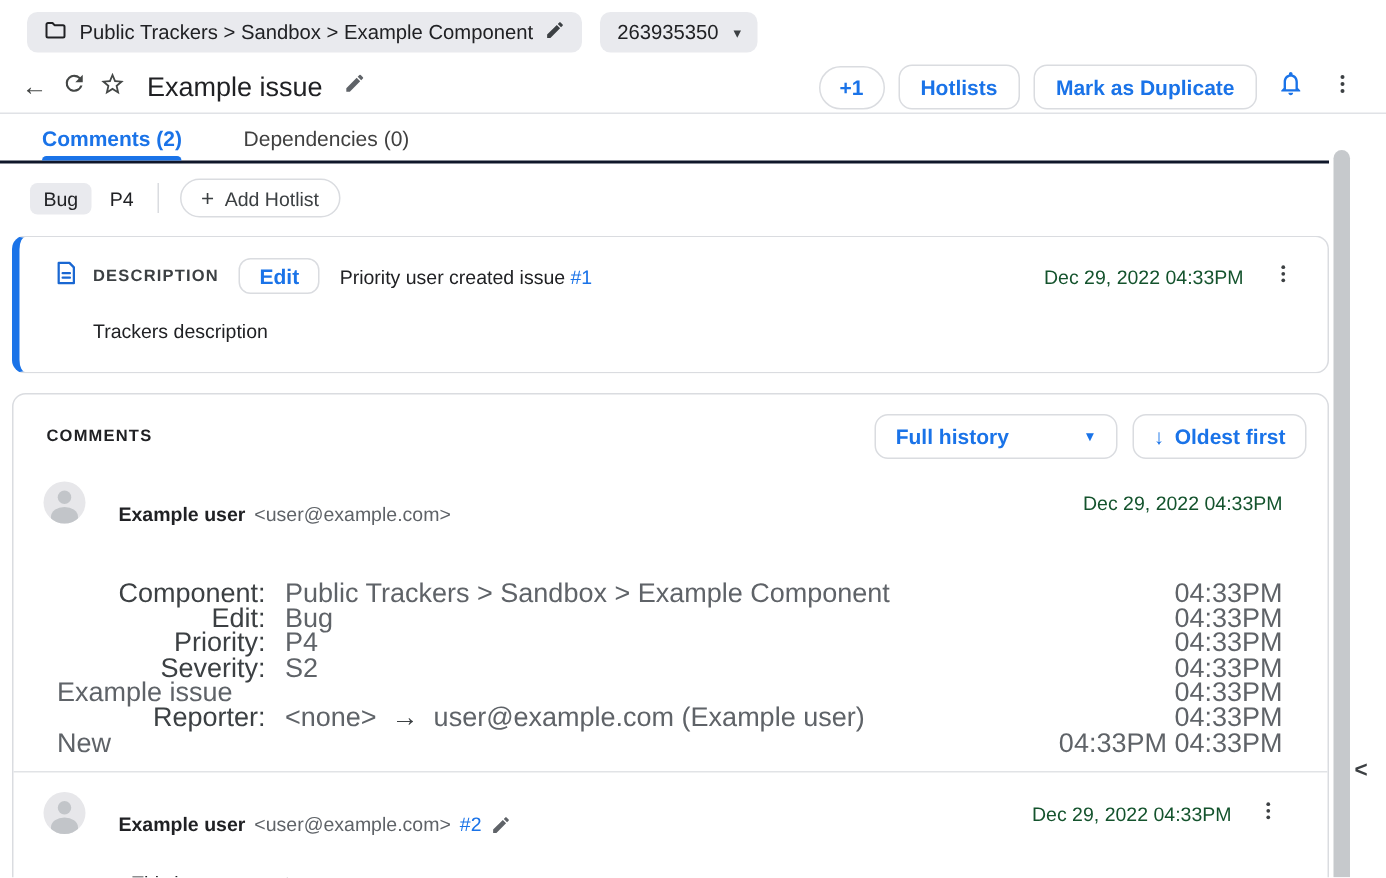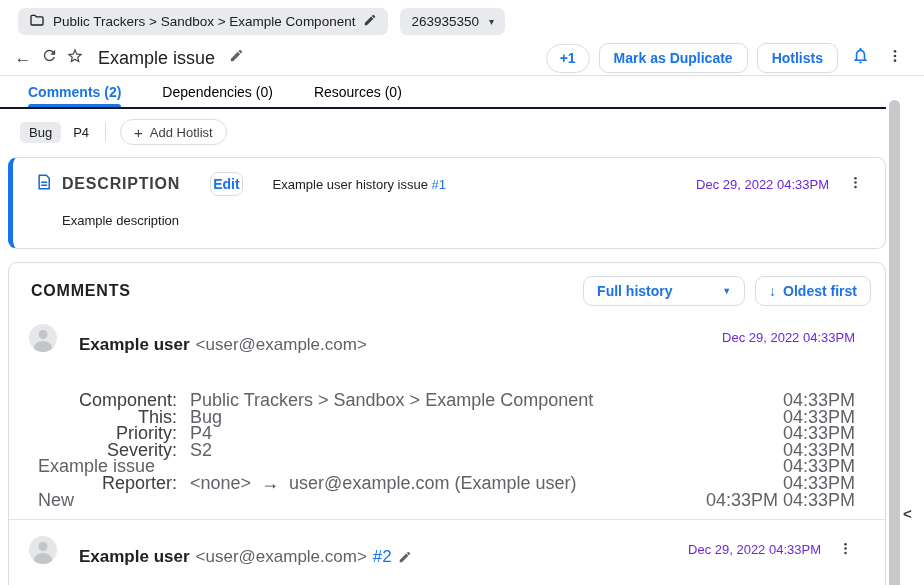--- a/index.html
+++ b/index.html
@@ -23,48 +23,48 @@
   .page-title { font-size:18px; color:#202124; margin:0 8px 0 10px; font-weight:400; }
   .toolbar-right { margin-left:auto; display:flex; align-items:center; gap:9px; }
   .btn { border:1px solid #dadce0; background:#fff; color:#1a73e8; font-family:inherit;
          font-size:14px; font-weight:700; cursor:pointer; }
   .btn-pill { border-radius:15px; height:29px; padding:0 13px; }
   .btn-rect { border-radius:9px; height:30px; padding:0 14px; }
 
   
   .tabs { display:flex; align-items:stretch; height:33px; padding-left:28px; gap:41px;
           border-bottom:2px solid #0f172a; width:886px; }
-  .tab { display:flex; align-items:center; font-size:14px; color:#000000; cursor:pointer;
+  .tab { display:flex; align-items:center; font-size:14px; color:#404040; cursor:pointer;
          position:relative; }
   .tab.active { color:#1a73e8; font-weight:700; }
   .tab.active::after { content:""; position:absolute; left:0; right:0; bottom:0; height:3px;
                        background:#1a73e8; border-radius:3px 3px 0 0; }
 
   
   .chips-row { display:flex; align-items:center; gap:10px; margin:10px 0 12px 20px; }
   .tag { background:#e9eaee; border-radius:5px; padding:3px 9px; font-size:13px; color:#202124; cursor:pointer; }
   .tag-plain { font-size:13px; color:#202124; padding:3px 2px; }
   .vdiv { width:1px; height:20px; background:#dadce0; margin:0 4px; }
   .add-hotlist { display:inline-flex; align-items:center; gap:7px; border:1px solid #dadce0;
                  background:#fff; border-radius:14px; height:26px; padding:0 13px;
                  font-size:13px; color:#3c4043; cursor:pointer; font-family:inherit; }
   .add-hotlist .plus { font-size:15px; color:#3c4043; }
 
   
   .card { width:878px; margin-left:8px; background:#fff; border:1px solid #dadce0;
           border-radius:9px; }
   .desc-card { border-left:5px solid #1a73e8; padding:14px 20px 20px 22px; margin-bottom:13px; }
   .desc-header { display:flex; align-items:center; gap:9px; }
-  .section-label { font-size:16px; font-weight:700; letter-spacing:.8px; color:#3c4043; }
+  .section-label { font-size:11px; font-weight:700; letter-spacing:.8px; color:#3c4043; }
   .edit-btn { border:1px solid #dadce0; background:#fff; border-radius:8px; color:#1a73e8;
-              font-size:14px; font-weight:700; padding:3px 2px; cursor:pointer; font-family:inherit; margin:0 21px; }
+              font-size:14px; font-weight:700; padding:3px 13px; cursor:pointer; font-family:inherit; margin:0 4px; }
   .desc-head-text { font-size:13px; color:#202124; }
   a.ref { color:#1a73e8; text-decoration:none; cursor:pointer; }
   .desc-right { margin-left:auto; display:flex; align-items:center; gap:16px; }
-  .date-text { font-size:13px; color:#6d28d9; white-space:nowrap; }
+  .date-text { font-size:13px; color:#14532d; white-space:nowrap; }
   .kebab { display:inline-flex; width:20px; height:20px; align-items:center; justify-content:center;
            background:transparent; border:none; cursor:pointer; }
   .desc-body { margin:17px 0 0 27px; font-size:13px; color:#202124; }
 
   
   .comments-card { padding-bottom:24px; }
   .comments-header { display:flex; align-items:center; padding:13px 14px 4px 22px; }
   .comments-header .section-label { color:#202124; }
   .hdr-controls { margin-left:auto; display:flex; align-items:center; gap:10px; }
   .select-btn { display:inline-flex; align-items:center; border:1px solid #dadce0; border-radius:9px;
@@ -75,21 +75,21 @@
               border-radius:9px; height:30px; padding:0 13px; color:#1a73e8; font-size:14px;
               font-weight:700; background:#fff; cursor:pointer; font-family:inherit; }
 
   .comment-head { display:flex; align-items:center; padding:10px 30px 0 20px; }
   .avatar { width:28px; height:28px; border-radius:50%; background:#e7e7ea; position:relative;
             overflow:hidden; flex:0 0 auto; }
   .avatar::before { content:""; position:absolute; top:6px; left:50%; transform:translateX(-50%);
                     width:9px; height:9px; border-radius:50%; background:#c2c5c9; }
   .avatar::after { content:""; position:absolute; top:17px; left:50%; transform:translateX(-50%);
                    width:18px; height:13px; border-radius:50% 50% 0 0; background:#c2c5c9; }
-  .author-line { margin-left:22px; font-size:17px; display:flex; align-items:center; gap:6px;margin-top:15px; }
+  .author-line { margin-left:22px; font-size:13px; display:flex; align-items:center; gap:6px;margin-top:15px; }
   .author-name { font-weight:700; color:#202124; }
   .author-email { color:#5f6368; }
   .comment-head .date-text { margin-left:auto; }
 
   .field-table { margin:37px 30px 0 29px; }
   .f-row { display:flex; align-items:flex-start; line-height:16.6px; font-size:18px; }
   .f-label { width:152px; text-align:right; color:#3c4043; padding-right:13px; flex:0 0 auto; }
   .f-value { color:#5f6368; display:flex; align-items:baseline; gap:10px; min-width:0; }
   .f-arrow { color:#3c4043; }
   .f-time { margin-left:auto; color:#5f6368; white-space:nowrap; padding-left:12px; }
@@ -151,22 +151,22 @@
     <h1 class="page-title">Example issue</h1>
     <button class="icon-btn">
       <span>
         <svg width="15" height="15" viewBox="0 0 24 24" fill="#5f6368">
             <path d="M3 17.25V21h3.75L17.81 9.94l-3.75-3.75L3 17.25zM20.71 7.04a1 1 0 0 0 0-1.41l-2.34-2.34a1 1 0 0 0-1.41 0l-1.83 1.83 3.75 3.75 1.83-1.83z"></path>
           </svg>
       </span>
     </button>
     <div class="toolbar-right">
       <button class="btn btn-pill">+1</button>
+      <button class="btn btn-rect">Hotlists</button>
       <button class="btn btn-rect">Mark as Duplicate</button>
-      <button class="btn btn-rect">Hotlists</button>
       <button class="icon-btn">
         <span>
           <svg width="19" height="19" viewBox="0 0 24 24" fill="#1a73e8">
               <path d="M12 22c1.1 0 2-.9 2-2h-4c0 1.1.9 2 2 2zm6-6v-5c0-3.07-1.63-5.64-4.5-6.32V4c0-.83-.67-1.5-1.5-1.5s-1.5.67-1.5 1.5v.68C7.64 5.36 6 7.92 6 11v5l-2 2v1h16v-1l-2-2zm-2 1H8v-6c0-2.48 1.51-4.5 4-4.5s4 2.02 4 4.5v6z"></path>
             </svg>
         </span>
       </button>
       <button class="icon-btn">
         <span>
           <svg width="16" height="16" viewBox="0 0 24 24" fill="#3c4043">
@@ -175,21 +175,20 @@
               <circle cx="12" cy="19" r="2"></circle>
             </svg>
         </span>
       </button>
     </div>
   </div>
 
   <div class="tabs">
     <div class="tab active">Comments (2)</div>
     <div class="tab">Dependencies (0)</div>
-    <div class="tab">Resources (0)</div>
   </div>
 
   <div class="chips-row">
     <span class="tag">Bug</span>
     <span class="tag-plain">P4</span>
     <span class="vdiv"></span>
     <button class="add-hotlist">
       <span class="plus">+</span>
       <span>Add Hotlist</span>
     </button>
@@ -199,37 +198,37 @@
     <div class="desc-header">
       <span>
         <svg width="18" height="18" viewBox="0 0 24 24" fill="none" stroke="#1967d2" stroke-width="2" stroke-linejoin="round">
             <path d="M5.5 3h9.6L19 7v14H5.5V3z"></path>
             <path d="M9 12.2h6.5M9 16.2h6.5" stroke-linecap="round"></path>
           </svg>
       </span>
       <span class="section-label">DESCRIPTION</span>
       <button class="edit-btn">Edit</button>
       <span class="desc-head-text">
-        <span>Example user history issue</span>
+        <span>Priority user created issue</span>
         <a class="ref">#1</a>
       </span>
       <span class="desc-right">
         <span class="date-text">Dec 29, 2022 04:33PM</span>
         <button class="kebab">
           <span>
             <svg width="15" height="15" viewBox="0 0 24 24" fill="#3c4043">
                 <circle cx="12" cy="5" r="2"></circle>
                 <circle cx="12" cy="12" r="2"></circle>
                 <circle cx="12" cy="19" r="2"></circle>
               </svg>
           </span>
         </button>
       </span>
     </div>
-    <div class="desc-body">Example description</div>
+    <div class="desc-body">Trackers description</div>
   </div>
 
   <div class="card comments-card">
     <div class="comments-header">
       <span class="section-label">COMMENTS</span>
       <span class="hdr-controls">
         <button class="select-btn">
           <span>Full history</span>
           <span class="sel-arrow">▼</span>
         </button>
@@ -252,21 +251,21 @@
 
       <div class="field-table">
         <div class="f-row">
           <span class="f-label">Component:</span>
           <span class="f-value">
               <span>Public Trackers &gt; Sandbox &gt; Example Component</span>
             </span>
           <span class="f-time">04:33PM</span>
         </div>
         <div class="f-row">
-          <span class="f-label">This:</span>
+          <span class="f-label">Edit:</span>
           <span class="f-value">
               <span>Bug</span>
             </span>
           <span class="f-time">04:33PM</span>
         </div>
         <div class="f-row">
           <span class="f-label">Priority:</span>
           <span class="f-value">
               <span>P4</span>
             </span>

